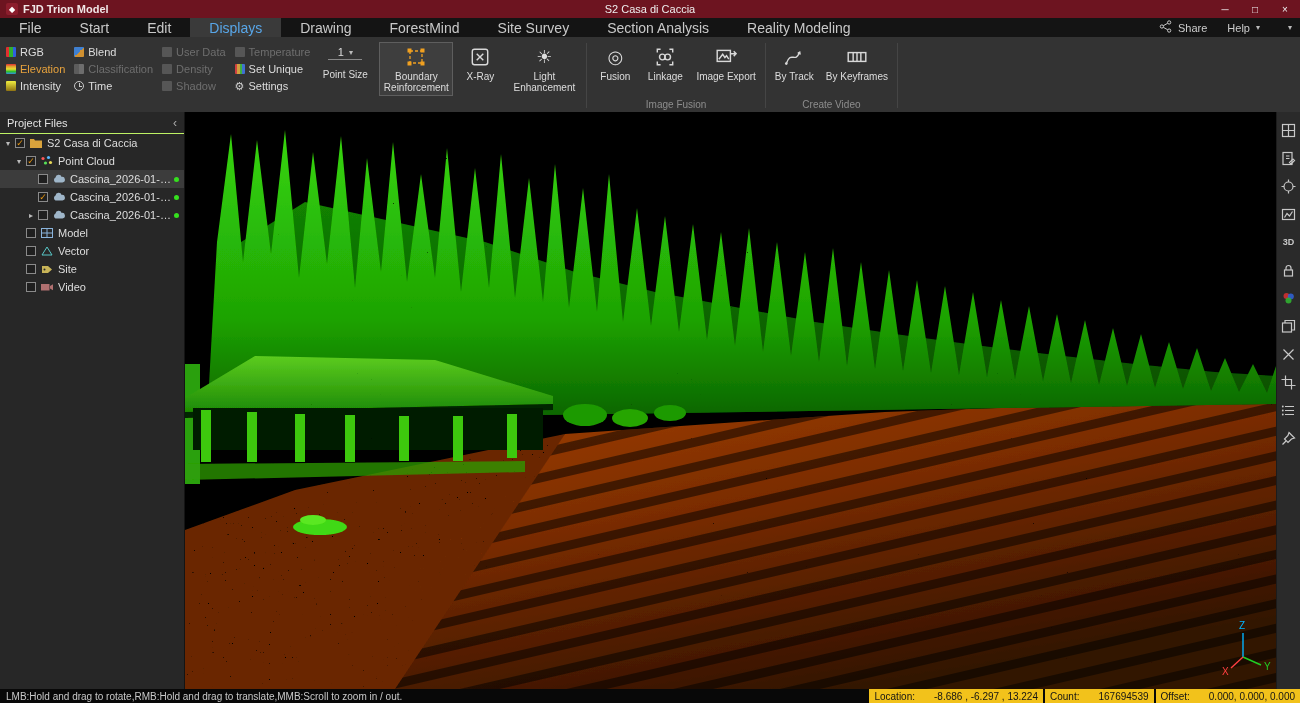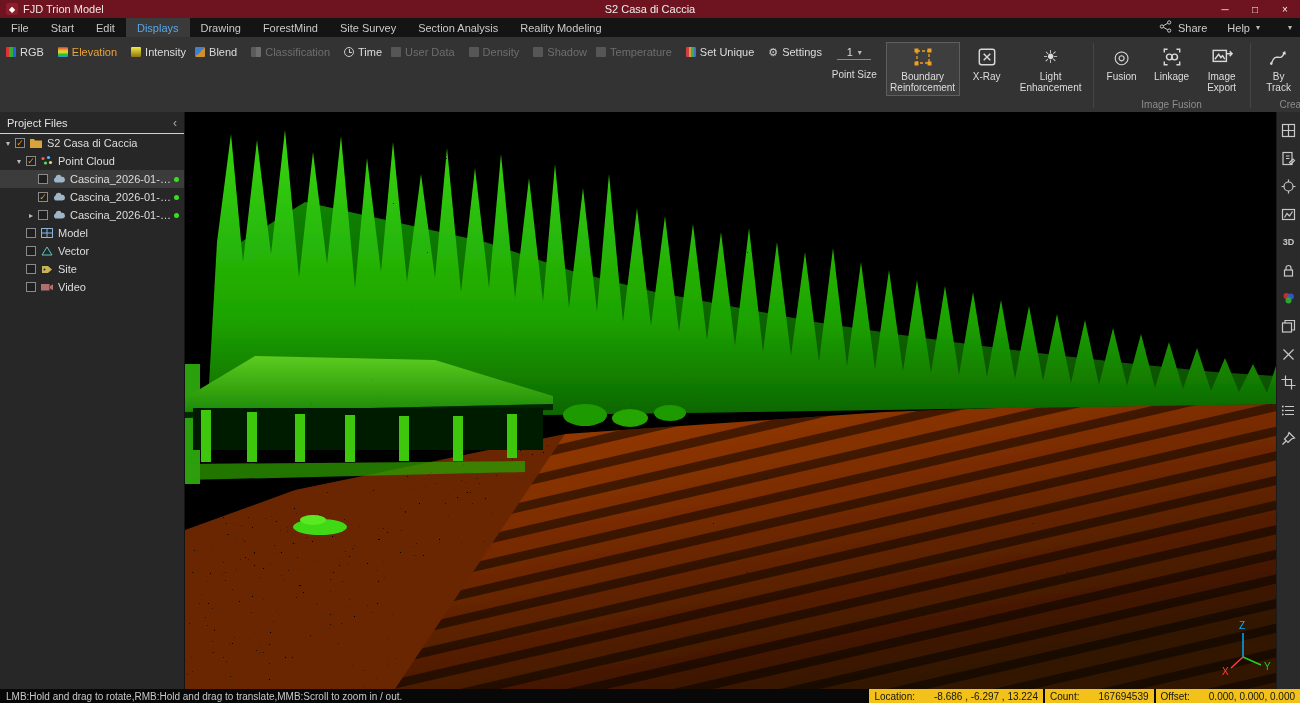--- a/index.html
+++ b/index.html
@@ -5,40 +5,40 @@
   *{margin:0;padding:0;box-sizing:border-box}
   html,body{width:1300px;height:703px;overflow:hidden;background:#000;
     font-family:"Liberation Sans",sans-serif;-webkit-font-smoothing:antialiased}
   .app{width:1300px;height:703px;display:flex;flex-direction:column;background:#222}
 
   
   .titlebar{height:18px;background:#6d1420;display:flex;align-items:center;position:relative;flex:none}
   .tb-left{display:flex;align-items:center;gap:5px;padding-left:6px}
   .applogo{width:12px;height:12px;background:#8c1d2c;border-radius:2px;color:#fff;font-size:8px;
     display:flex;align-items:center;justify-content:center}
-  .apptitle{color:#f0e6e6;font-size:11px;font-weight:normal}
+  .apptitle{color:#f0e6e6;font-size:11px;font-weight:bold}
   .tb-center{position:absolute;left:50%;transform:translateX(-50%);color:#eee;font-size:11px}
   .tb-right{margin-left:auto;display:flex;height:100%}
   .winbtn{width:30px;height:100%;display:flex;align-items:center;justify-content:center;
     color:#eee;font-size:10px;cursor:default}
 
   
   .tabbar{height:19px;background:#141414;display:flex;align-items:center;flex:none}
-  .tab{padding:0 11px;height:100%;display:flex;align-items:center;font-size:11px;color:#c9c9c9;white-space:nowrap}
+  .tab{padding:0 19px;height:100%;display:flex;align-items:center;font-size:14px;color:#c9c9c9;white-space:nowrap}
   .tab.active{background:#3a3a3a;color:#58a6e8}
   .tabbar-right{margin-left:auto;display:flex;align-items:center;gap:6px;padding-right:8px;color:#ccc;font-size:11px}
   .shareic svg{stroke:#ccc;fill:none;stroke-width:1.2}
   .caret{font-size:8px;color:#bbb}
 
   
   .ribbon{height:75px;background:#333;display:flex;flex:none;padding-left:6px}
   .rgroup{position:relative;display:flex;align-items:flex-start;padding-top:5px}
   .glabel{position:absolute;bottom:2px;left:0;right:0;text-align:center;font-size:10px;color:#8d8d8d;white-space:nowrap}
   .vsep{width:1px;background:#454545;margin:6px 3px 4px;flex:none}
-  .scol{display:flex;flex-direction:row;gap:14px;margin-right:9px;padding-top:3px}
+  .scol{display:flex;flex-direction:column;gap:3px;margin-right:9px;padding-top:3px}
   .sbtn{display:flex;align-items:center;gap:4px;height:14px;font-size:11px;color:#ddd;white-space:nowrap;cursor:default}
   .sbtn.disabled .slabel{color:#6e6e6e}
   .sbtn.disabled .sic{opacity:.4;filter:grayscale(1)}
   .sbtn.hl .slabel{color:#e8a33d}
   .sic{width:10px;height:10px;border-radius:1px;flex:none}
   .sic.glyph{background:none;width:auto;font-size:11px;line-height:10px;color:#ccc}
   .ic-rgb{background:linear-gradient(90deg,#e03030 33%,#30b030 33% 66%,#3060e0 66%)}
   .ic-elev{background:linear-gradient(180deg,#e03030,#e0a030,#e8e030,#30c030,#3090e0)}
   .ic-int{background:linear-gradient(180deg,#f0ee40,#8f7212)}
   .ic-blend{background:linear-gradient(135deg,#4080d0 50%,#d09030 50%)}

